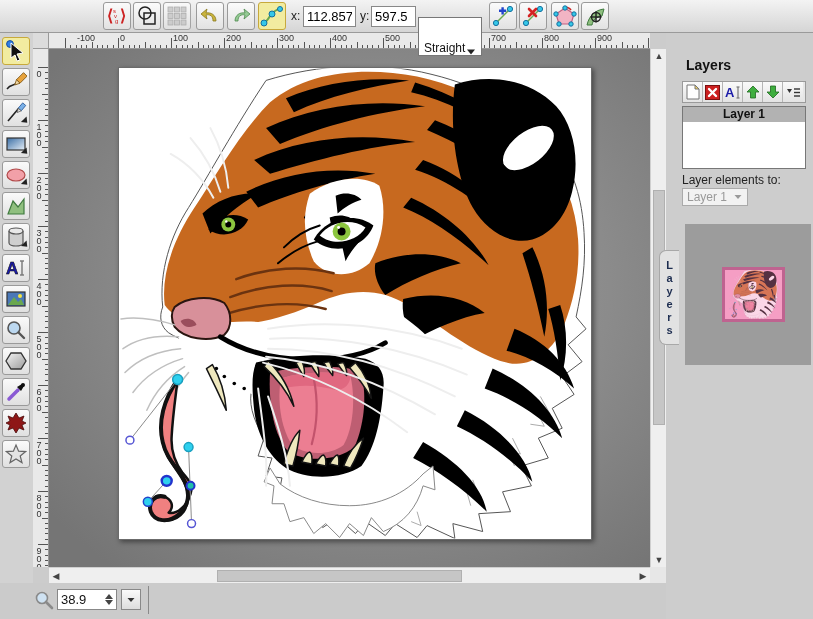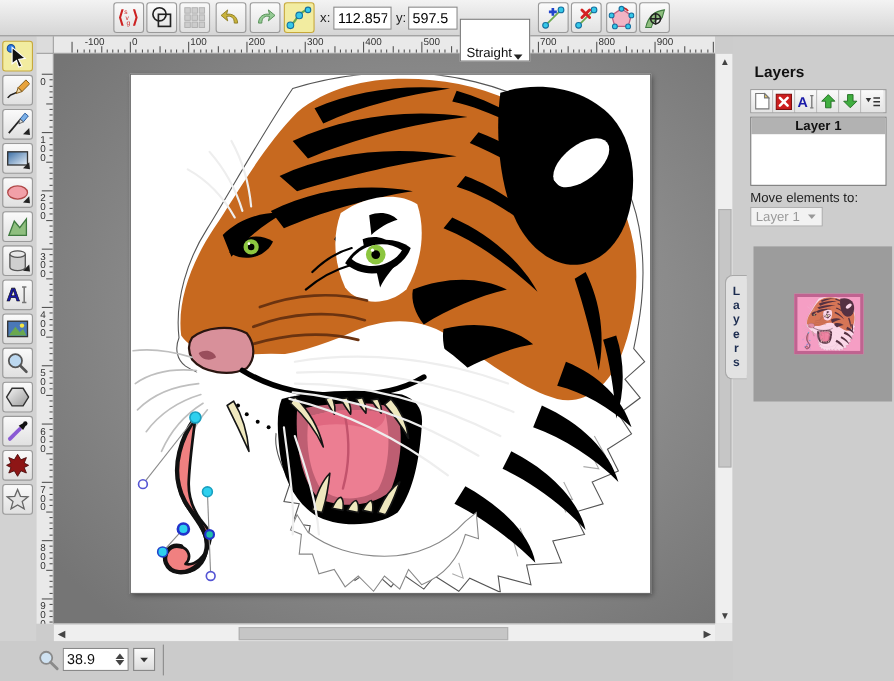--- a/index.html
+++ b/index.html
@@ -755,21 +755,21 @@
             <line x1="8" y1="10" x2="14" y2="10"></line>
           </g>
       </svg>
     </div>
   </div>
 
   <div class="layer-list">
     <div class="layer-list-header">Layer 1</div>
   </div>
 
-  <div class="move-label">Move elements to:</div>
+  <div class="move-label">Layer elements to:</div>
   <div class="move-select">
     <span>Layer 1</span>
     <span class="caret"></span>
   </div>
 
   <div class="thumb-area">
     <div class="thumb">
       <svg viewBox="0 0 475 473">
           <use href="#art"></use>
         </svg>

